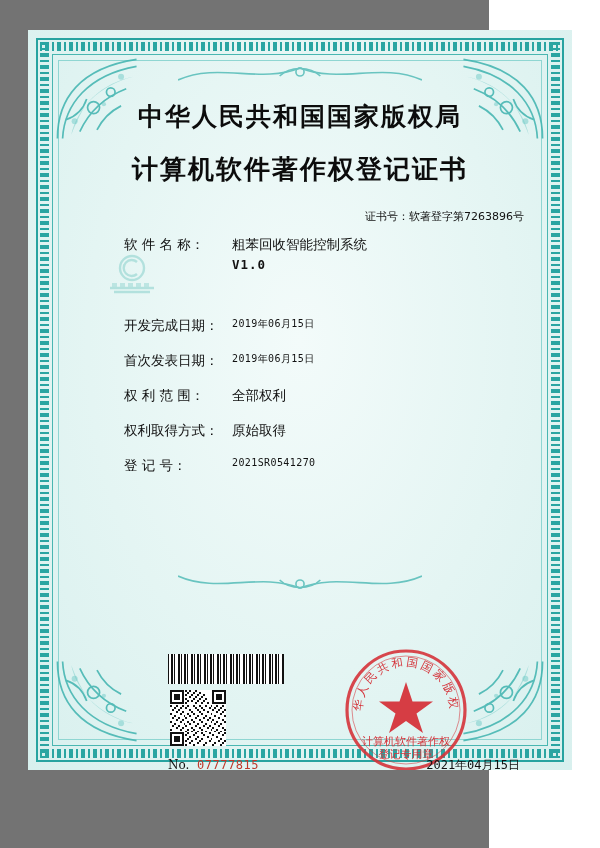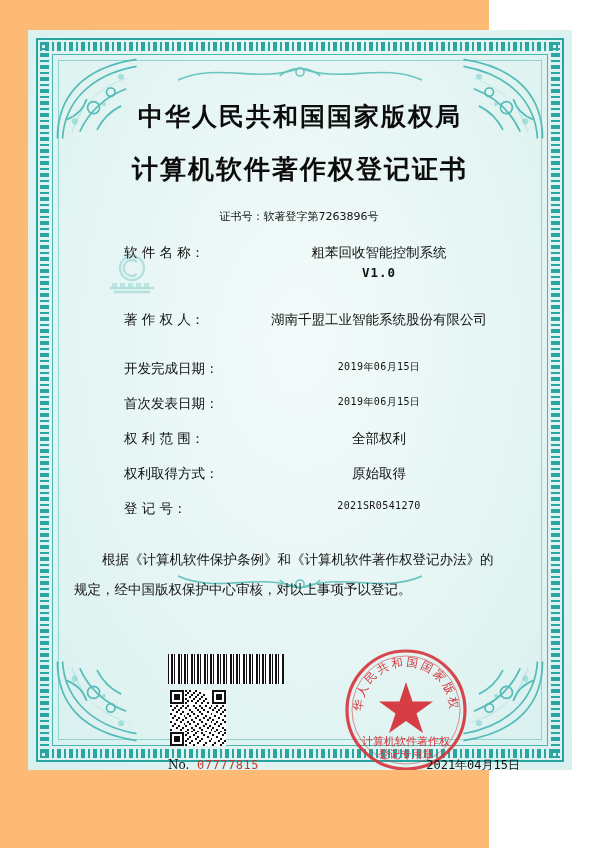--- a/index.html
+++ b/index.html
@@ -11,21 +11,21 @@
     width: 600px;
     height: 848px;
     font-family: "Liberation Serif", "DejaVu Serif", serif;
     overflow: hidden;
   }
 
   .page {
     position: relative;
     width: 489px;
     height: 848px;
-    background: #fdba74;
+    background: #737373;
   }
 
   
   .cert {
     position: absolute;
     left: 28px;
     top: 30px;
     width: 544px;
     height: 740px;
     background: #e8f7f6;
@@ -121,60 +121,59 @@
     text-align: center;
     font-size: 26px;
     font-weight: bold;
     letter-spacing: 2px;
     color: #0c0c0c;
     margin-top: 19px;
     font-family: "DejaVu Serif", "Liberation Serif", serif;
   }
 
   .cert-no {
-    text-align: center;
+    text-align: right;
     font-size: 11px;
     color: #111;
     margin-top: 22px;
     padding-right: 2px;
     font-family: "DejaVu Sans", "Liberation Sans", sans-serif;
   }
 
   
   .emblem {
     position: absolute;
     left: 76px;
     top: 218px;
     width: 56px;
     height: 50px;
     opacity: .5;
   }
 
   .fields {
-    margin-top: 20px;
+    margin-top: 12px;
     padding-left: 50px;
   }
   .field {
     display: flex;
     align-items: flex-start;
     margin-bottom: 17px;
     font-size: 13.5px;
     color: #111;
   }
   .field .lbl {
     width: 108px;
     flex: 0 0 108px;
     letter-spacing: 0px;
     font-family: "DejaVu Serif", "Liberation Serif", serif;
     white-space: pre;
   }
   .field .val {
     flex: 1;
     font-family: "DejaVu Serif", "Liberation Serif", serif;
-    text-align: center;
   }
   .field .val .ver {
     display: block;
     font-family: "DejaVu Sans Mono", "Liberation Mono", monospace;
     font-size: 12.5px;
     margin-top: 3px;
     letter-spacing: 1px;
     font-weight: bold;
   }
   .field.mono .val {
@@ -380,24 +379,20 @@
         <div class="field">
           <div class="lbl">软 件 名 称：</div>
           <div class="val">
             <span>粗苯回收智能控制系统</span>
             <span class="ver">V1.0</span>
           </div>
         </div>
 
         <div class="gap-big"></div>
 
-        <div class="field">
-          <div class="lbl">著 作 权 人：</div>
-          <div class="val">湖南千盟工业智能系统股份有限公司</div>
-        </div>
 
         <div class="gap-big"></div>
 
         <div class="field mono">
           <div class="lbl">开发完成日期：</div>
           <div class="val">2019年06月15日</div>
         </div>
 
         <div class="field mono">
           <div class="lbl">首次发表日期：</div>
@@ -414,24 +409,20 @@
           <div class="val">原始取得</div>
         </div>
 
         <div class="field mono">
           <div class="lbl">登 记 号：</div>
           <div class="val">2021SR0541270</div>
         </div>
 
       </div>
 
-      <div class="para">
-        <span class="indent"></span><span>根据《计算机软件保护条例》和《计算机软件著作权登记办法》的</span><br>
-        <span>规定，经中国版权保护中心审核，对以上事项予以登记。</span>
-      </div>
 
       <div class="bottom">
 
         <div class="barcode"></div>
 
         <svg class="qr" viewBox="0 0 29 29" shape-rendering="crispEdges">
           <rect width="29" height="29" fill="#ffffff"></rect>
           <g fill="#111111">
             <rect x="0" y="0" width="7" height="1"></rect>
               <rect x="0" y="6" width="7" height="1"></rect>

